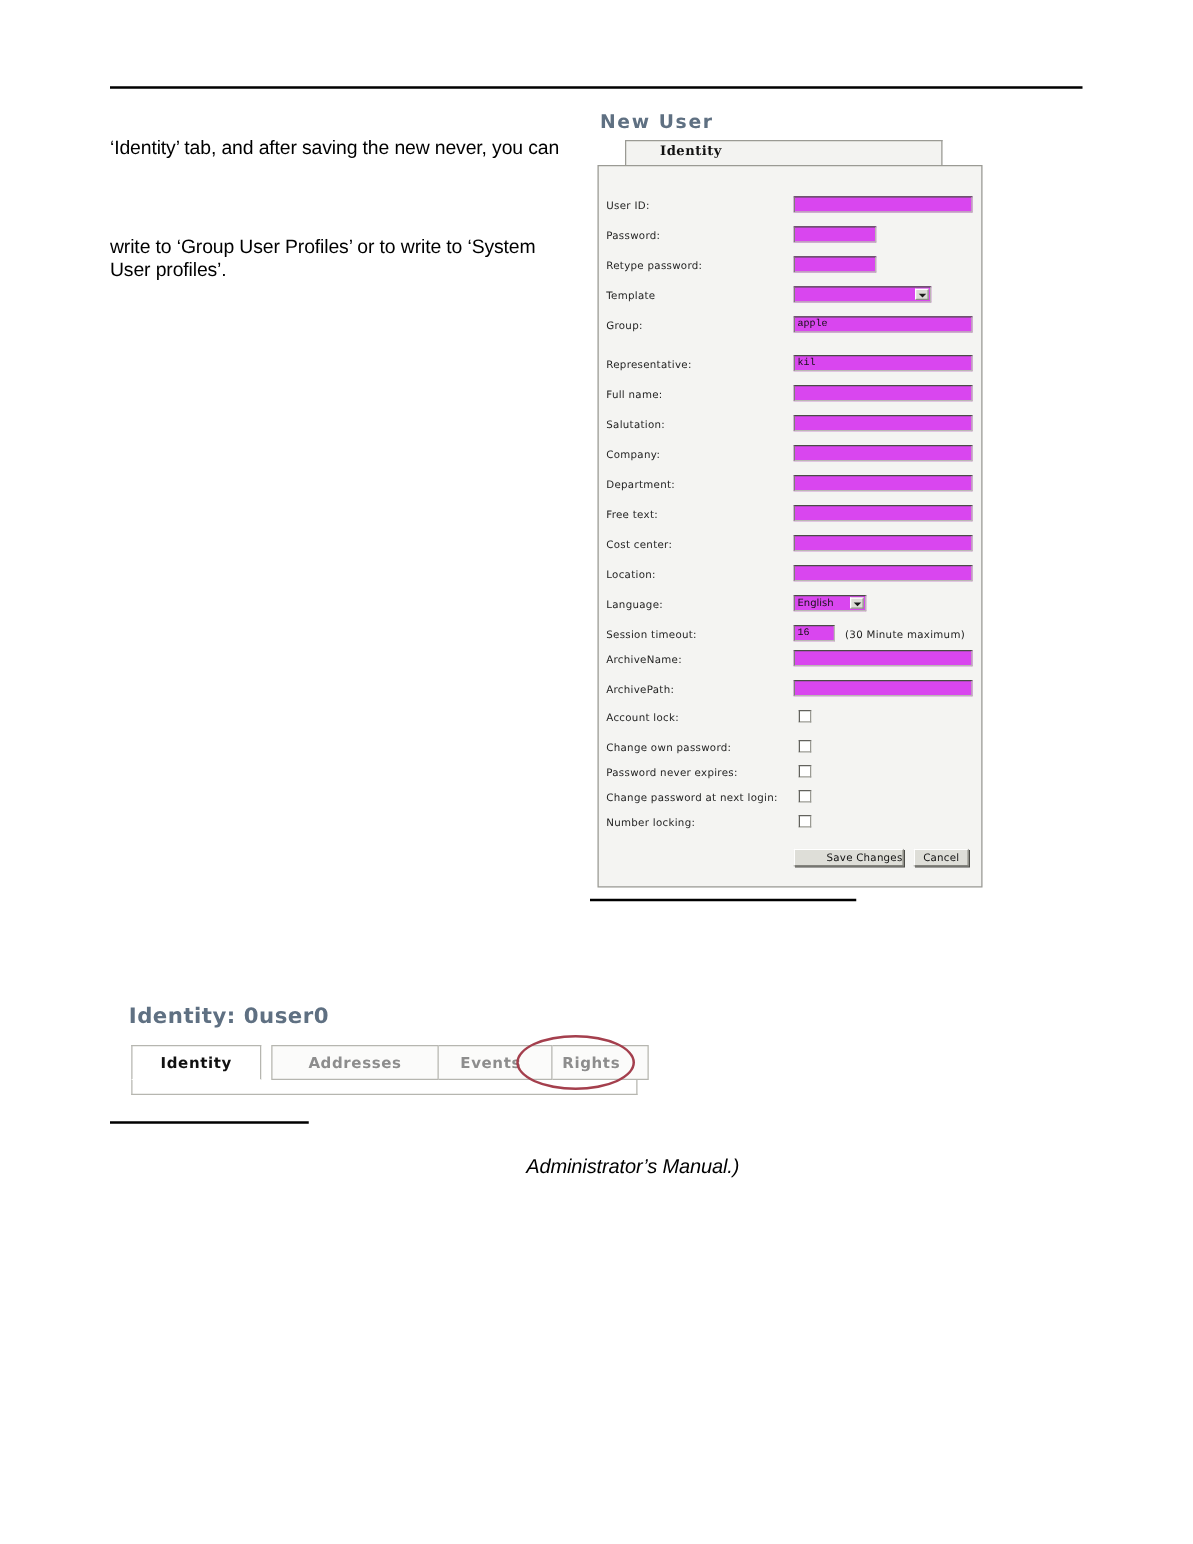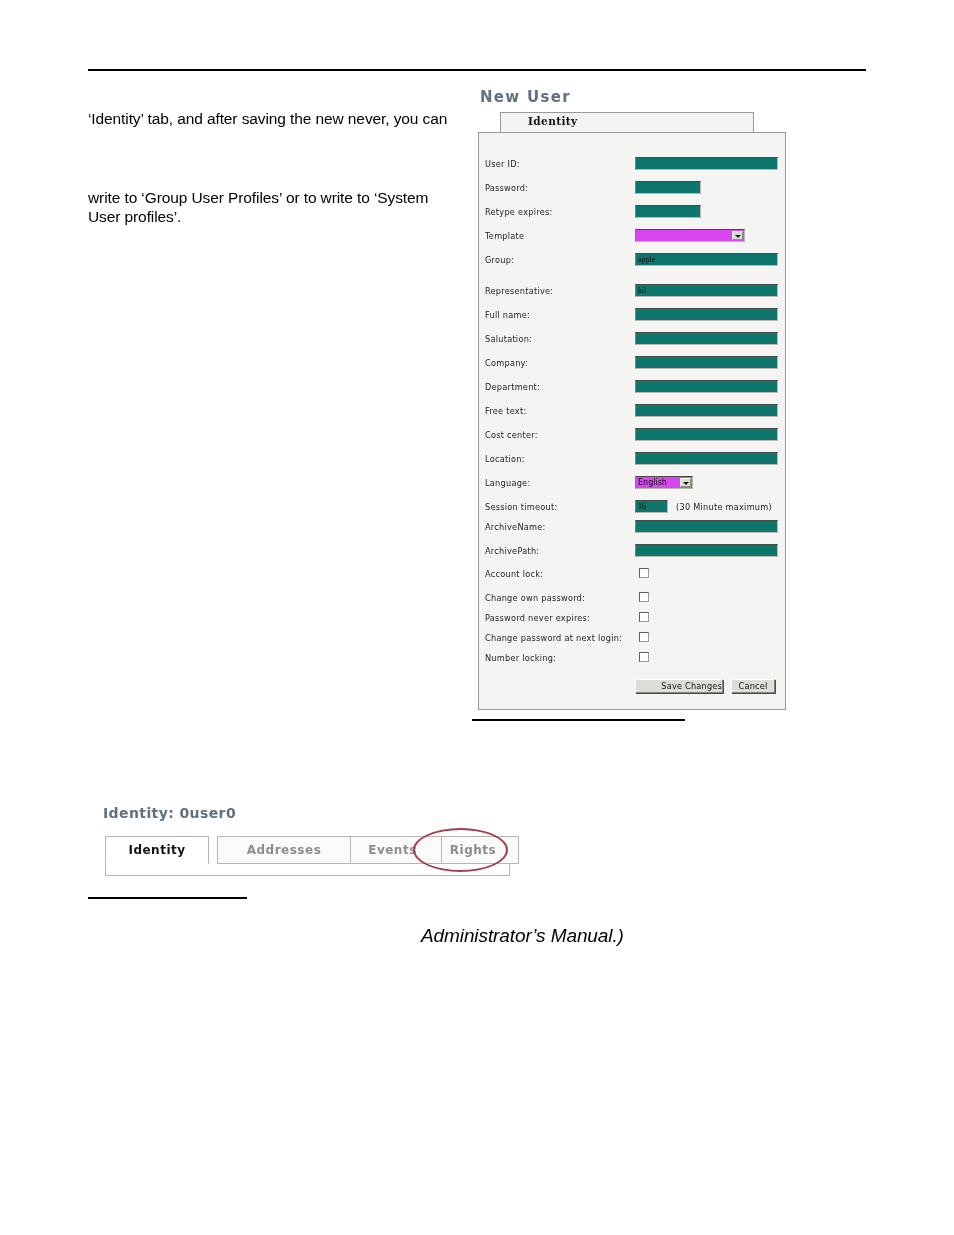--- a/index.html
+++ b/index.html
@@ -34,21 +34,21 @@
     color: #000000;
     letter-spacing: -0.1px;
   }
   #para-top    { left: 88px; top: 109px; width: 372px; }
   #para-second { left: 88px; top: 188px; width: 372px; }
 
   #caption-italic {
     position: absolute;
     left: 421px;
     top: 925px;
-    font-size: 19px;
+    font-size: 16px;
     font-style: italic;
     color: #000000;
     letter-spacing: -0.1px;
   }
 
   
   #figure-newuser {
     position: absolute;
     left: 478px;
     top: 88px;
@@ -115,26 +115,26 @@
     font-family: "DejaVu Sans", sans-serif;
     font-size: 8.2px;
     color: #232323;
     letter-spacing: 0.25px;
     white-space: nowrap;
     line-height: 12px;
   }
   .ftext {
     position: absolute;
     box-sizing: border-box;
-    background: #0f766e;
+    background: #d946ef;
     border: 1px solid #b9b9b2;
     border-top: 1px solid #4a4a46;
     border-left: 1px solid #7d7d78;
     height: 13px;
-    font-family: Liberation Serif, serif;
+    font-family: Liberation Mono, monospace;
     font-size: 8px;
     color: #111;
     padding: 0 2px;
     line-height: 11px;
     overflow: hidden;
     white-space: nowrap;
   }
   .fselect {
     position: absolute;
     box-sizing: border-box;
@@ -210,21 +210,21 @@
   
   #figure-identity {
     position: absolute;
     left: 100px;
     top: 802px;
     width: 420px;
     height: 90px;
   }
   #identity-heading {
     font-family: "DejaVu Sans", sans-serif;
-    font-size: 14px;
+    font-size: 17px;
     font-weight: bold;
     color: #5f7082;
     letter-spacing: 0.4px;
     margin: 0 0 12px 3px;
     line-height: 22px;
   }
   .tabbar2 {
     position: relative;
     height: 46px;
     width: 415px;
@@ -302,21 +302,21 @@
 
   <div class="frow" style="top: 24px;">
         <div class="flabel" style="top: 1px;">User ID:</div>
         <div class="ftext" style="left: 156px; top: 0px; width: 143px;"></div>
       </div>
       <div class="frow" style="top: 48px;">
         <div class="flabel" style="top: 1px;">Password:</div>
         <div class="ftext" style="left: 156px; top: 0px; width: 66px;"></div>
       </div>
       <div class="frow" style="top: 72px;">
-        <div class="flabel" style="top: 1px;">Retype expires:</div>
+        <div class="flabel" style="top: 1px;">Retype password:</div>
         <div class="ftext" style="left: 156px; top: 0px; width: 66px;"></div>
       </div>
       <div class="frow" style="top: 96px;">
         <div class="flabel" style="top: 1px;">Template</div>
         <div class="fselect" style="left: 156px; top: 0px; width: 110px;"><span></span><span class="arrowbox"></span></div>
       </div>
       <div class="frow" style="top: 120px;">
         <div class="flabel" style="top: 1px;">Group:</div>
         <div class="ftext" style="left: 156px; top: 0px; width: 143px;">apple</div>
       </div>

